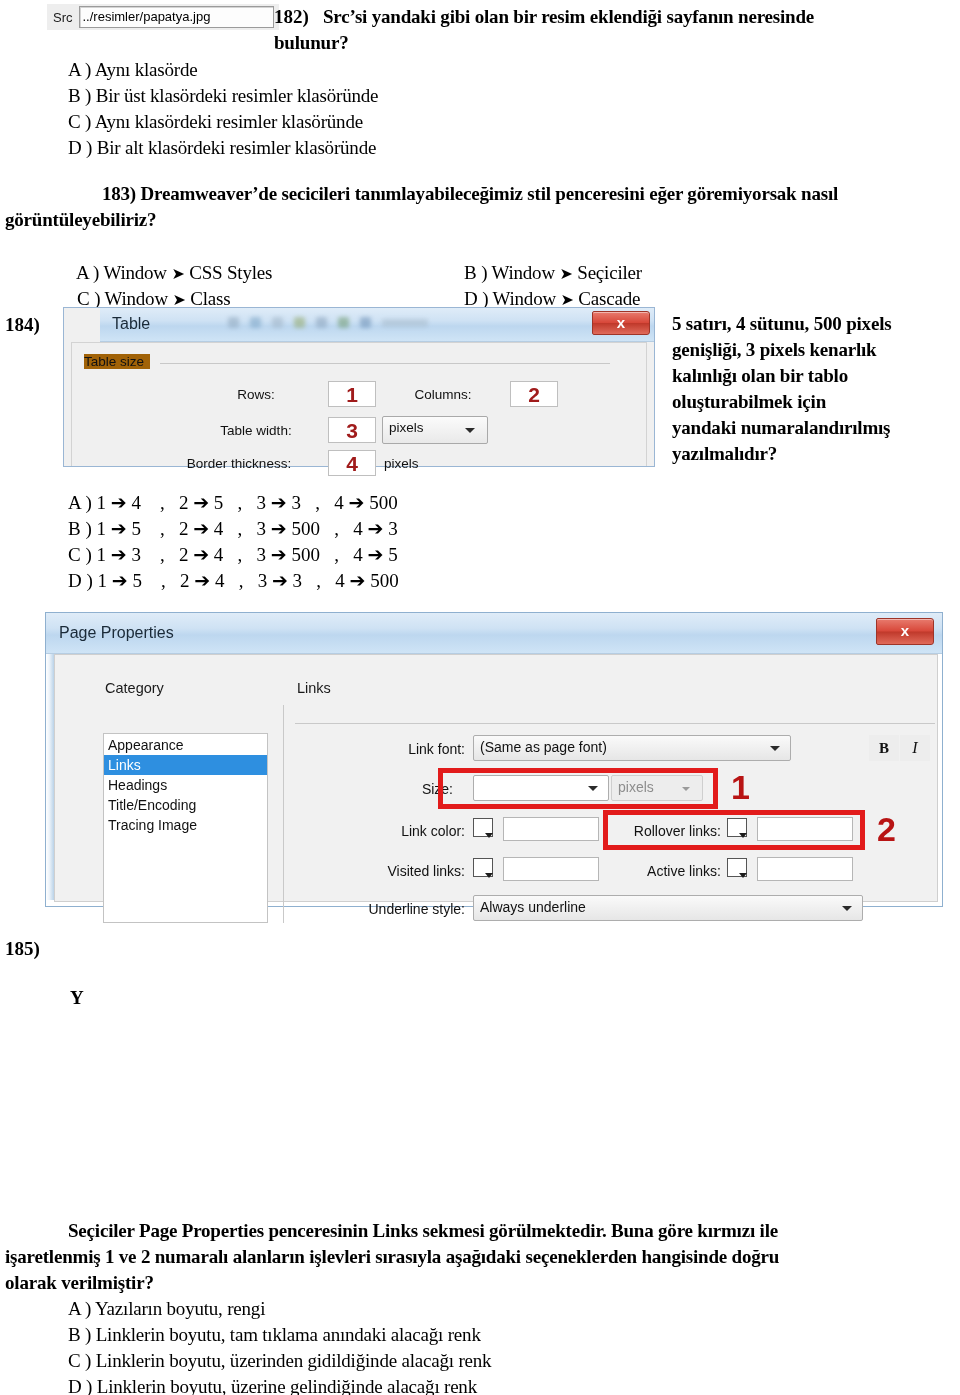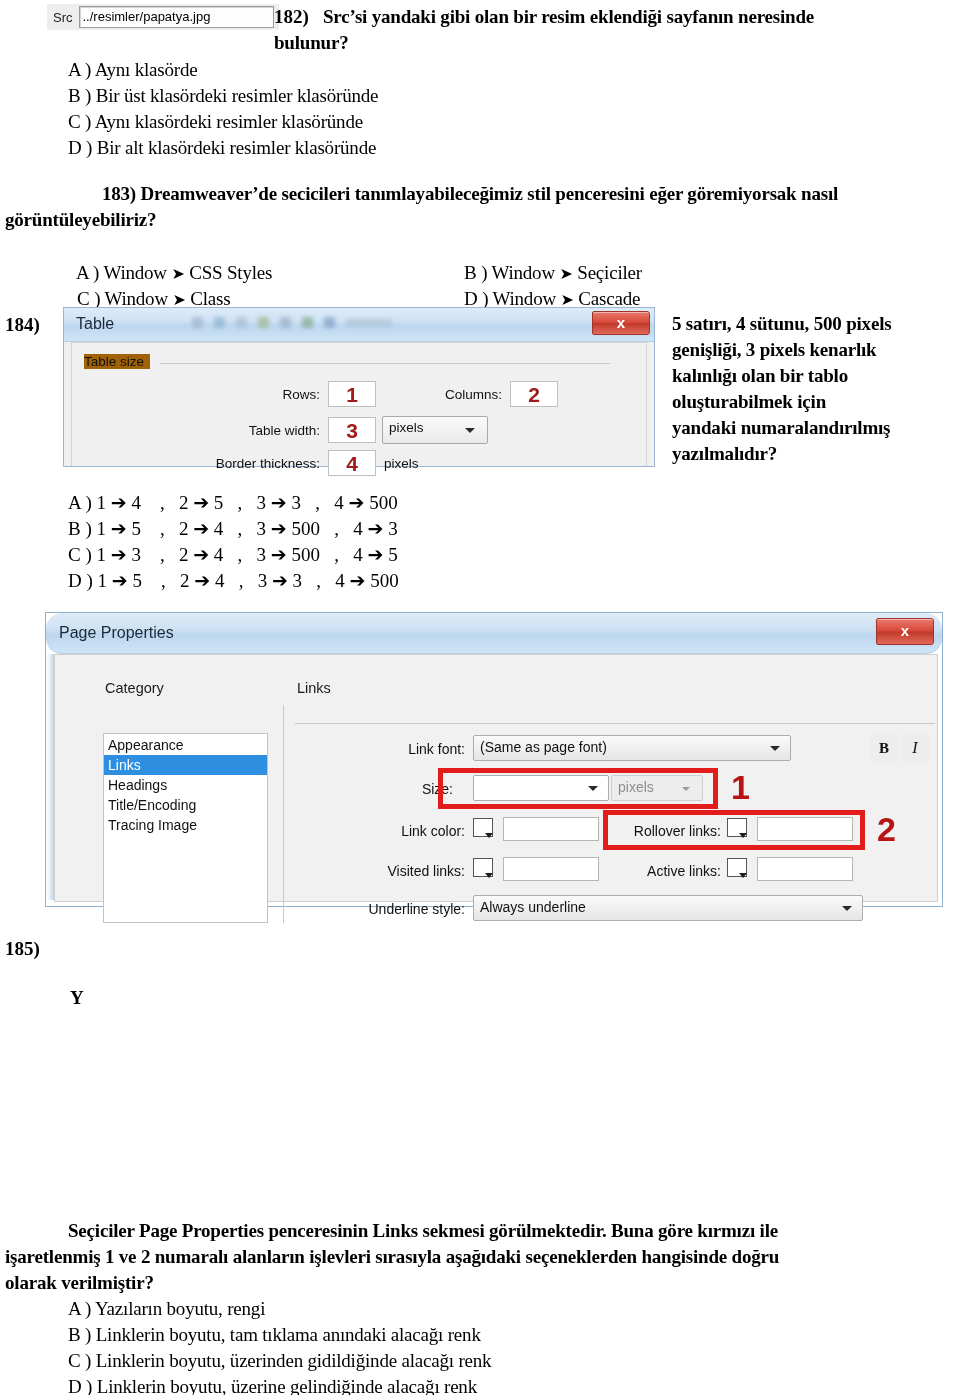--- a/index.html
+++ b/index.html
@@ -116,21 +116,21 @@
     border-radius: 2px 3px 3px 2px;
     color: #ffffff;
     font-family: "Liberation Sans", sans-serif;
     font-weight: bold;
     text-align: center;
     box-shadow: inset 0 1px 0 rgba(255,255,255,.45);
   }
 
   
   #table-dialog { left: 63px; top: 307px; width: 592px; height: 160px; }
-  #table-dialog .win-titlebar { height: 33px; }
+  #table-dialog .win-titlebar { height: 33px; margin-left: 36px; }
   #table-dialog .win-title { left: 12px; top: 7px; font-size: 16px; }
   #table-dialog .ghost-icons { left: 128px; top: 9px; }
   #table-dialog .close-btn {
     right: 4px; top: 3px; width: 56px; height: 22px;
     font-size: 15px; line-height: 21px;
   }
   .dlg-body {
     position: absolute;
     left: 7px; right: 7px; top: 34px; bottom: 0;
     background: #f0f0f0;
@@ -148,21 +148,21 @@
   .group-rule {
     position: absolute;
     height: 1px;
     background: #c8c8c8;
   }
   .fld-label {
     position: absolute;
     font-family: "Liberation Sans", sans-serif;
     font-size: 13.5px;
     color: #111;
-    text-align: right;
+    text-align: center;
     white-space: nowrap;
   }
   .txtbox {
     position: absolute;
     background: #ffffff;
     border: 1px solid #bfbfbf;
     box-sizing: border-box;
   }
   .marknum {
     position: absolute;
@@ -200,21 +200,21 @@
     font-size: 13.5px;
     color: #111;
   }
 
   
   #pp-dialog {
     left: 45px; top: 612px; width: 898px; height: 295px;
     border: 1px solid #8fb0cf;
     background: #ffffff;
   }
-  #pp-dialog .win-titlebar { height: 40px; border-radius: 16px; }
+  #pp-dialog .win-titlebar { height: 40px; }
   #pp-dialog .win-title { left: 13px; top: 11px; font-size: 16px; }
   #pp-dialog .close-btn {
     right: 8px; top: 5px; width: 56px; height: 25px;
     font-size: 15px; line-height: 24px;
   }
   #pp-frame {
     position: absolute;
     left: 8px; top: 41px; right: 4px; bottom: 4px;
     background: #f1f1f1;
     border: 1px solid #cfcfcf;

